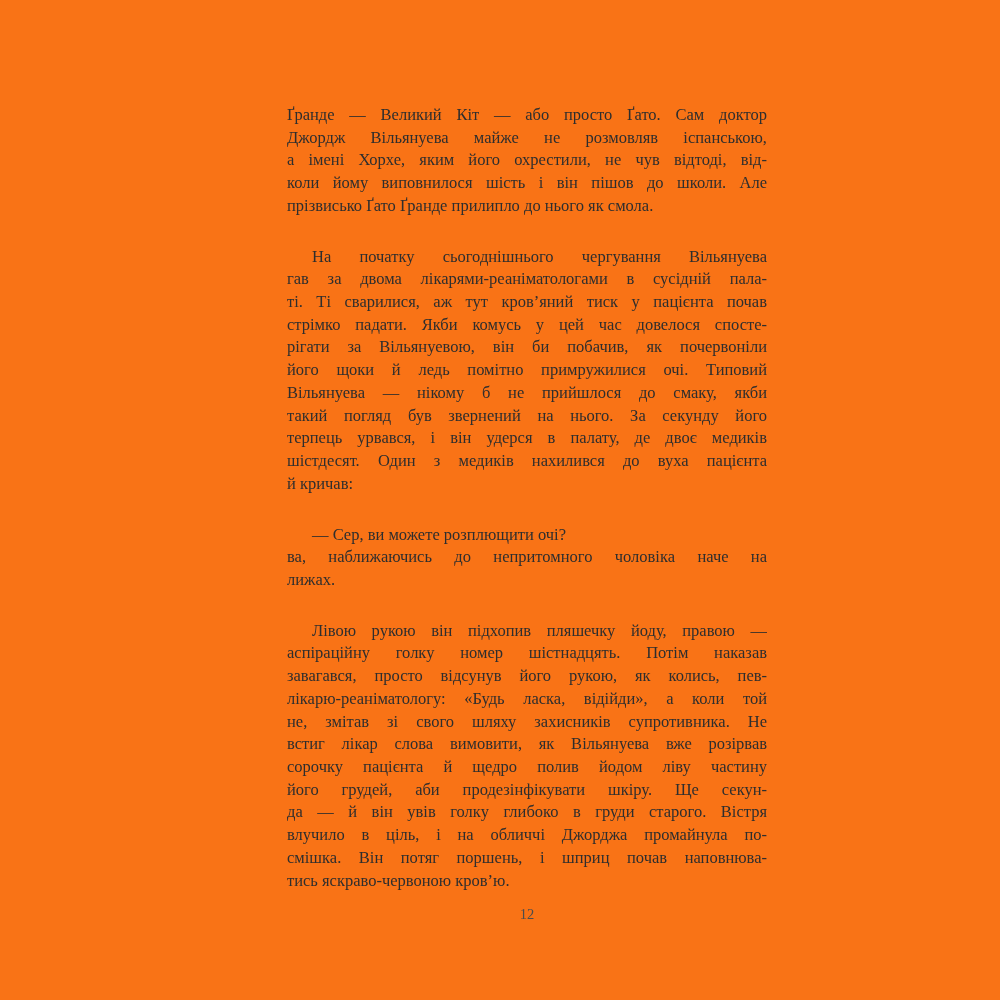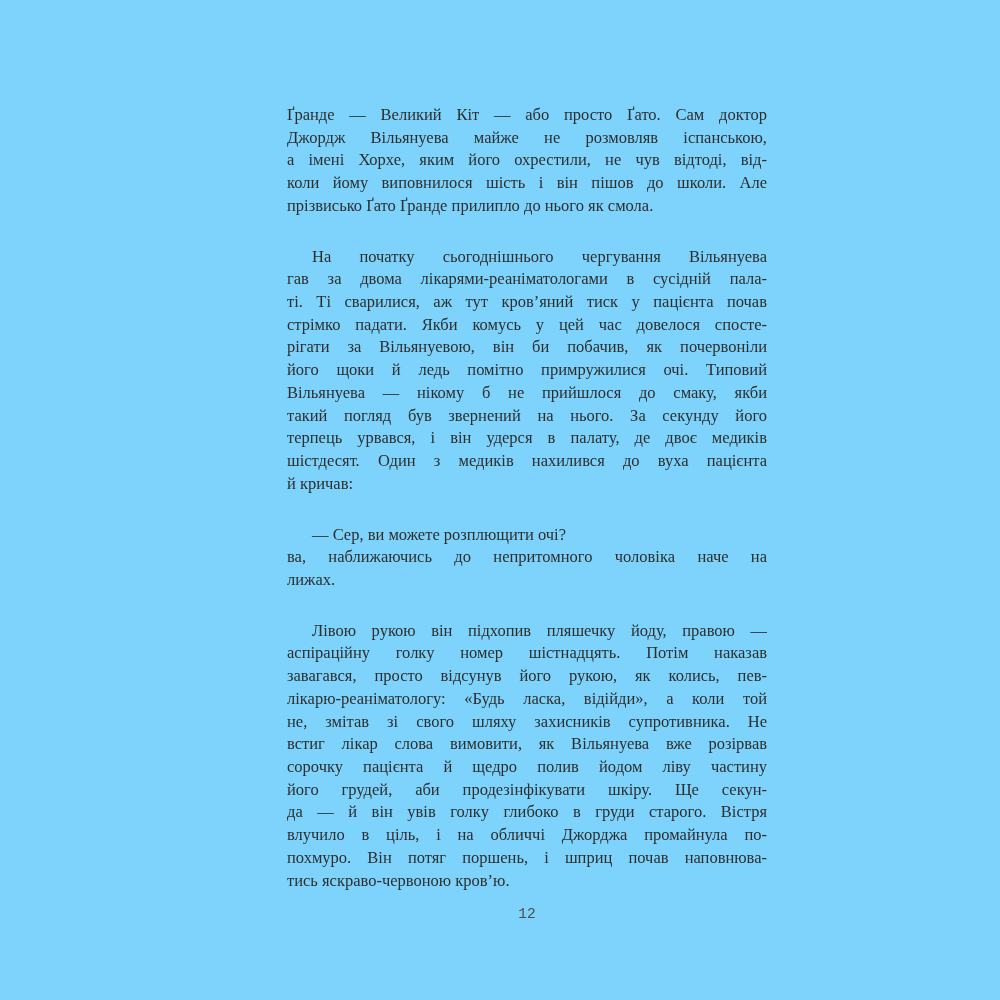--- a/index.html
+++ b/index.html
@@ -7,21 +7,21 @@
     padding: 0;
     width: 1000px;
     height: 1000px;
     background: #ffffff;
     font-family: "Liberation Serif", "DejaVu Serif", serif;
   }
   .page {
     position: relative;
     width: 1000px;
     height: 1000px;
-    background: #7dd3fc;
+    background: #f97316;
     overflow: hidden;
   }
   .text-block {
     position: absolute;
     left: 287px;
     top: 104px;
     width: 480px;
     color: #2e2e2e;
     font-size: 16.5px;
   }
@@ -39,21 +39,21 @@
   .line.indent {
     text-indent: 25px;
     margin-top: 28px;
   }
   .page-number {
     position: absolute;
     left: 287px;
     top: 906px;
     width: 480px;
     text-align: center;
-    font-family: Liberation Mono, monospace;
+    font-family: Liberation Serif, serif;
     font-size: 14.5px;
     color: #4d4d4d;
   }
 </style>
 </head>
 <body>
 
 <div class="page">
   <div class="text-block" style="color: rgb(46, 46, 46);">
       <div class="line">Ґранде — Великий Кіт — або просто Ґато. Сам доктор</div>
@@ -78,17 +78,17 @@
       <div class="line indent">Лівою рукою він підхопив пляшечку йоду, правою —</div>
       <div class="line">аспіраційну голку номер шістнадцять. Потім наказав</div>
       <div class="line">завагався, просто відсунув його рукою, як колись, пев-</div>
       <div class="line">лікарю-реаніматологу: «Будь ласка, відійди», а коли той</div>
       <div class="line">не, змітав зі свого шляху захисників супротивника. Не</div>
       <div class="line">встиг лікар слова вимовити, як Вільянуева вже розірвав</div>
       <div class="line">сорочку пацієнта й щедро полив йодом ліву частину</div>
       <div class="line">його грудей, аби продезінфікувати шкіру. Ще секун-</div>
       <div class="line">да — й він увів голку глибоко в груди старого. Вістря</div>
       <div class="line">влучило в ціль, і на обличчі Джорджа промайнула по-</div>
-      <div class="line">похмуро. Він потяг поршень, і шприц почав наповнюва-</div>
+      <div class="line">смішка. Він потяг поршень, і шприц почав наповнюва-</div>
       <div class="line last">тись яскраво-червоною кров’ю.</div>
     </div>
   <div class="page-number">12</div>
 </div>
 
 </body></html>

